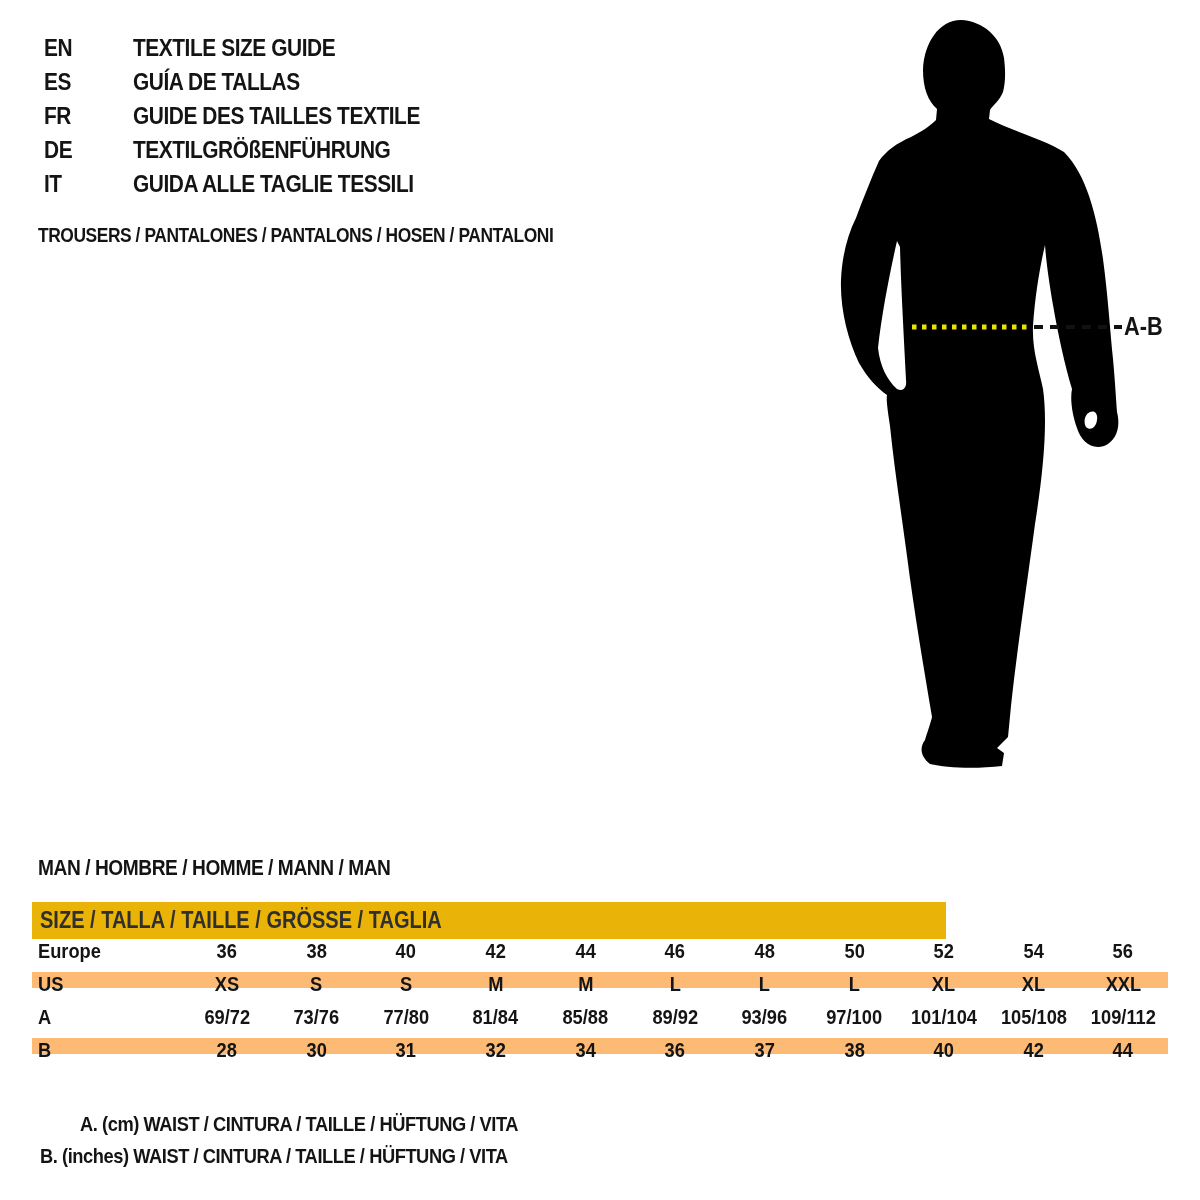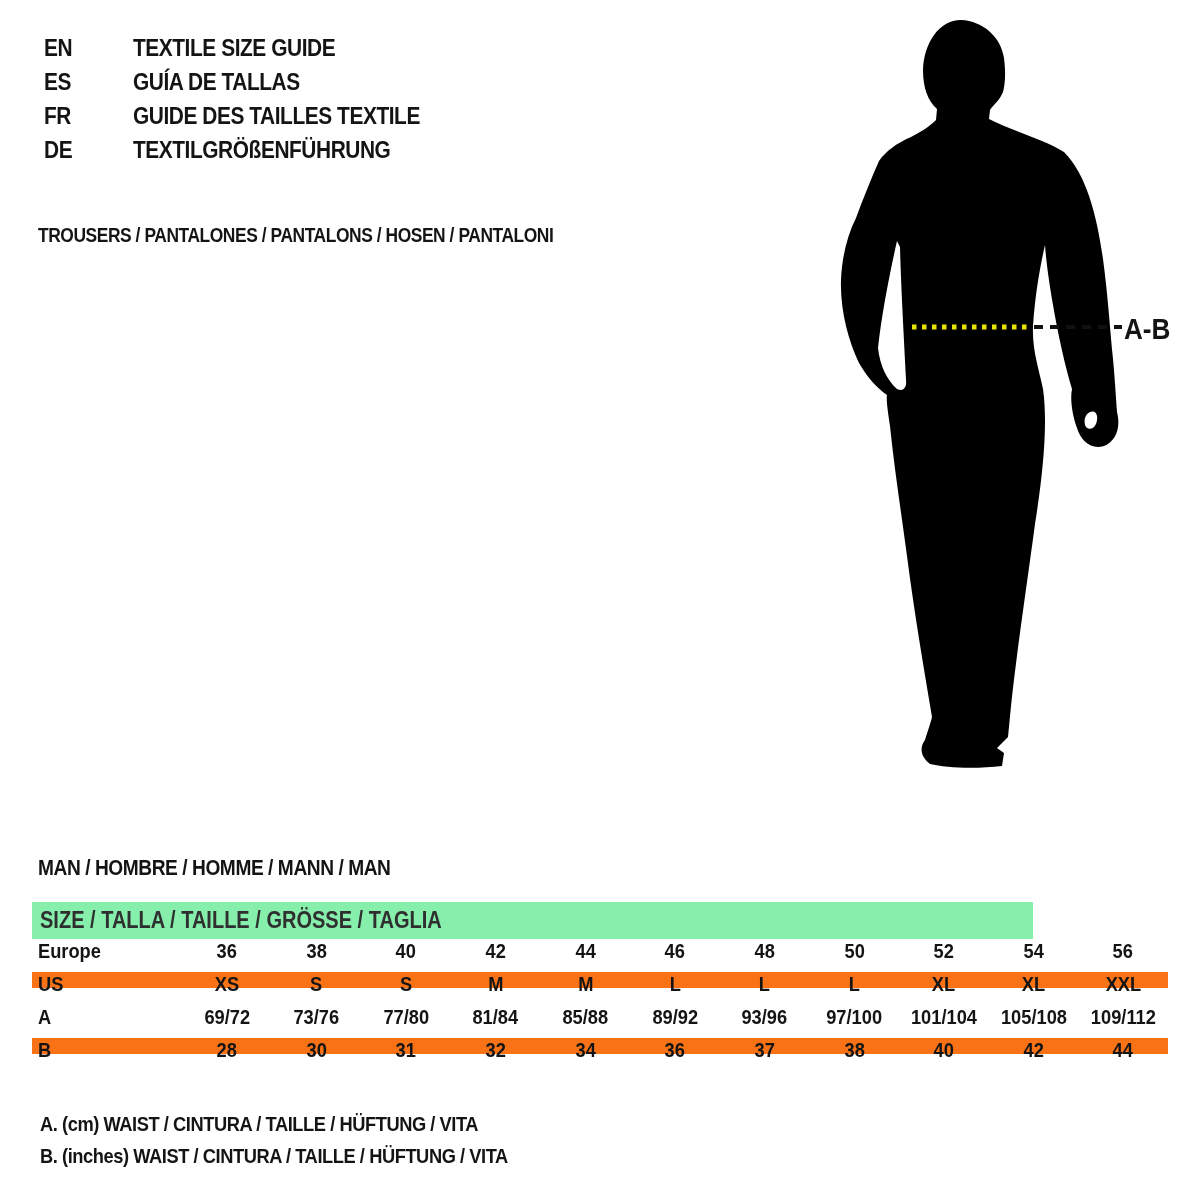--- a/index.html
+++ b/index.html
@@ -13,36 +13,36 @@
 
   
   .lang-row{position:absolute;left:0;width:800px;height:34px;line-height:34px;font-size:24px;letter-spacing:-.5px;}
   .lang-code{position:absolute;left:44px;}
   .lang-label{position:absolute;left:133px;}
 
   .product-title{left:38px;top:224px;font-size:20px;letter-spacing:-.5px;}
 
   
   .figure-svg{left:0;top:0;}
-  .measure-label{left:1124px;top:312px;font-size:30px;letter-spacing:0;}
+  .measure-label{left:1124px;top:312px;font-size:25px;letter-spacing:0;}
 
   
   .gender-heading{left:38px;top:855px;font-size:22px;letter-spacing:-.5px;}
-  .size-header-bar{left:32px;top:902px;width:1001px;height:37px;background:#86efac;
+  .size-header-bar{left:32px;top:902px;width:914px;height:37px;background:#eab308;
     line-height:37px;font-size:23px;color:#2f2f2f;}
   .size-header-bar .pad{padding-left:8px;}
   .trow{left:32px;width:1136px;height:16px;display:grid;
     grid-template-columns:150px repeat(11,1fr);align-items:center;font-size:21px;}
-  .trow.stripe{background:#f97316;}
+  .trow.stripe{background:#fdba74;}
   .row-label{padding-left:6px;text-align:left;}
   .tcell{text-align:center;text-decoration:underline;}
   .r0{top:939px;} .r1{top:972px;} .r2{top:1005px;} .r3{top:1038px;}
 
   .footnote{left:40px;font-size:21px;letter-spacing:-.5px;}
-  .fa{top:1112px;} .fb{top:1144px;}
+  .fa{top:1112px;margin-left:40px;} .fb{top:1144px;}
 </style>
 </head>
 <body>
 
 <div class="sheet">
 
   <div class="lang-row" style="top:31px">
     <span class="lang-code"><span class="cx">EN</span></span>
     <span class="lang-label"><span class="cx">TEXTILE SIZE GUIDE</span></span>
   </div>
@@ -50,20 +50,24 @@
     <span class="lang-code"><span class="cx">ES</span></span>
     <span class="lang-label"><span class="cx">GUÍA DE TALLAS</span></span>
   </div>
   <div class="lang-row" style="top:99px">
     <span class="lang-code"><span class="cx">FR</span></span>
     <span class="lang-label"><span class="cx">GUIDE DES TAILLES TEXTILE</span></span>
   </div>
   <div class="lang-row" style="top:133px">
     <span class="lang-code"><span class="cx">DE</span></span>
     <span class="lang-label"><span class="cx">TEXTILGRÖßENFÜHRUNG</span></span>
+  </div>
+  <div class="lang-row" style="top:167px">
+    <span class="lang-code"><span class="cx">IT</span></span>
+    <span class="lang-label"><span class="cx">GUIDA ALLE TAGLIE TESSILI</span></span>
   </div>
 
   <div class="abs product-title">
     <span class="cx">TROUSERS / PANTALONES / PANTALONS / HOSEN / PANTALONI</span>
   </div>
 
   <svg class="abs figure-svg" width="1200" height="800" viewBox="0 0 1200 800">
     <path fill="#000000" fill-rule="evenodd" d="
       M 961,20
       C 983,21 1001,37 1004,58

